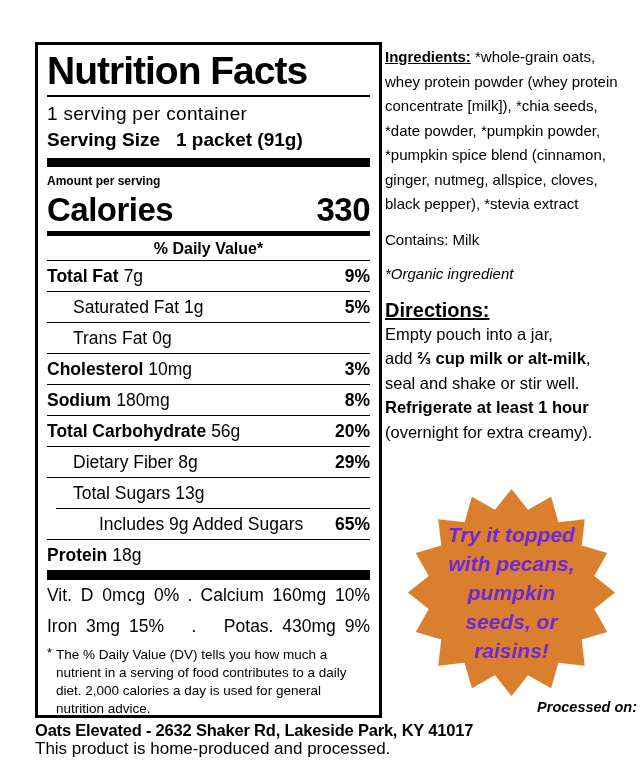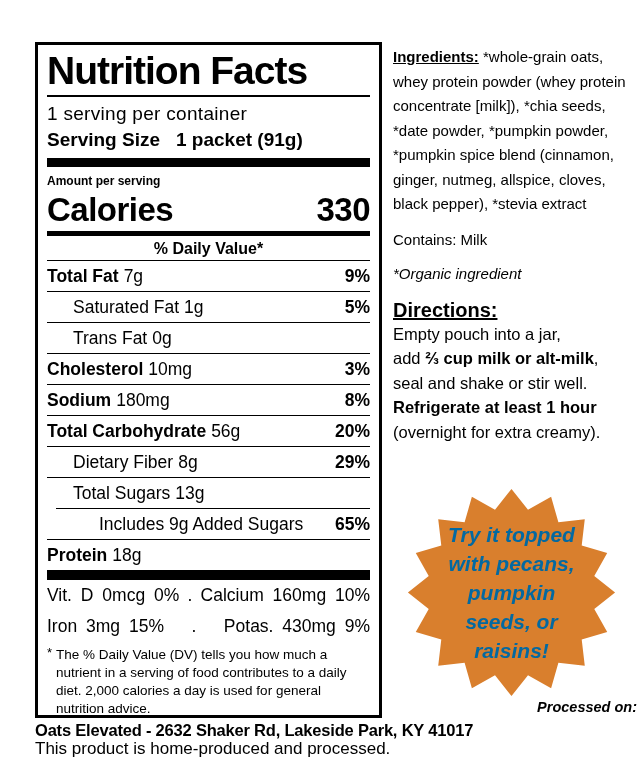--- a/index.html
+++ b/index.html
@@ -44,34 +44,34 @@
   .bar-10 { height:10px; margin-top:0; }
   .nf-micro {
     display:flex; justify-content:space-between; align-items:baseline;
     font-size:17.5px; line-height:31px; word-spacing:4px;
   }
   .nf-micro:first-of-type { margin-top:2px; }
   .nf-foot { position:relative; margin-top:4px; padding-left:9px; font-size:13.5px; line-height:18px; }
   .nf-foot .ast { position:absolute; left:0; top:-2px; font-size:13px; }
 
   
-  .side { position:absolute; left:393px; top:45px; width:238px; }
+  .side { position:absolute; left:385px; top:45px; width:238px; }
   .ing-p { font-size:15px; line-height:24.5px; }
   .lbl-u { font-weight:bold; text-decoration:underline; }
   .contains { font-size:15px; line-height:20px; margin-top:13px; }
   .organic { font-size:15px; font-style:italic; line-height:20px; margin-top:14px; }
   .dir-h { font-size:20px; font-weight:bold; text-decoration:underline; line-height:24px; margin-top:14px; }
   .dir-l { font-size:16.5px; line-height:24.5px; }
 
   .badge { position:absolute; left:403px; top:487px; width:217px; height:211px; }
   .badge svg { position:absolute; inset:0; }
   .badge .txt {
     position:absolute; inset:0; display:flex; flex-direction:column;
     align-items:center; justify-content:center;
-    color:#0369a1; font-weight:bold; font-style:italic;
+    color:#6d28d9; font-weight:bold; font-style:italic;
     font-size:21px; line-height:29px; text-align:center;
   }
   .processed { position:absolute; left:400px; top:699px; width:237px; text-align:right;
                font-size:14.5px; font-weight:bold; font-style:italic; }
 
   
   .footer { position:absolute; left:35px; top:721px; width:560px; }
   .footer .l1 { font-size:16.5px; font-weight:bold; line-height:18px; letter-spacing:-.2px; }
   .footer .l2 { font-size:17px; line-height:20px; }
 </style>

